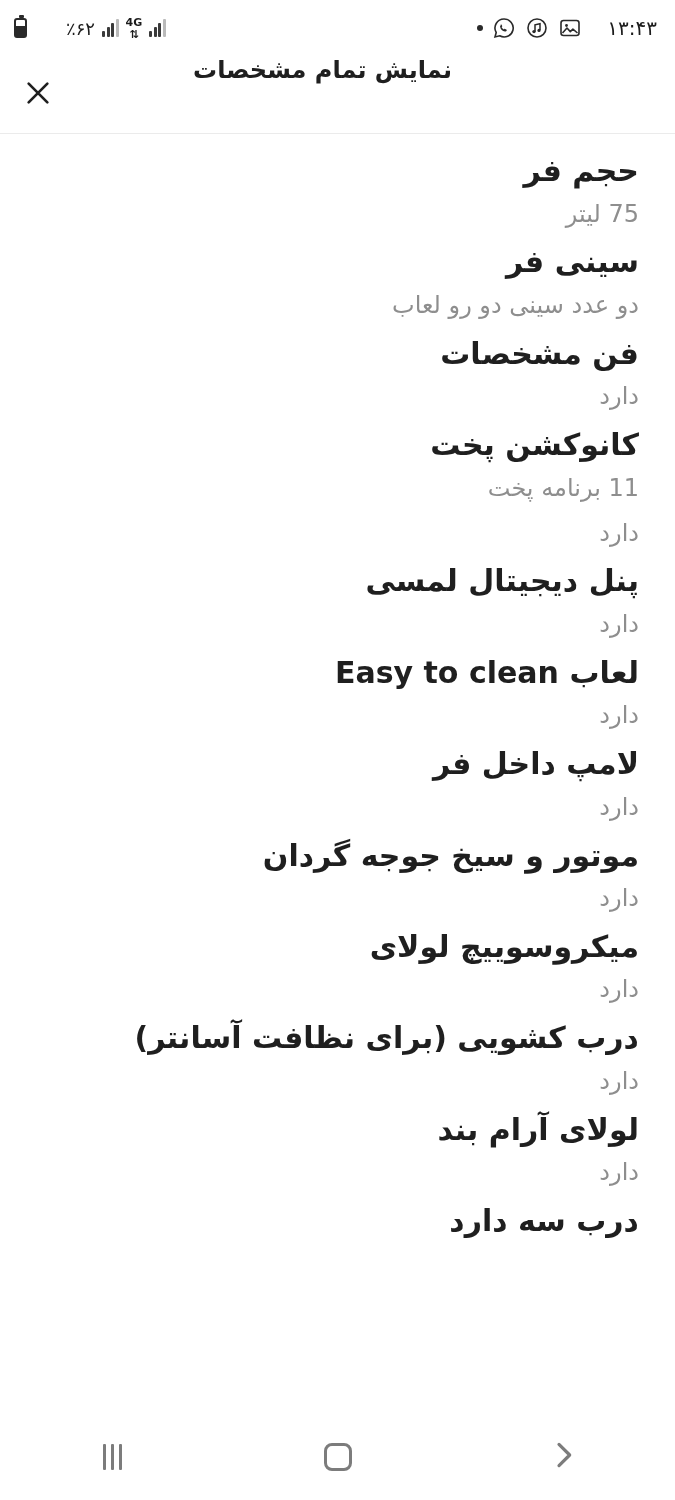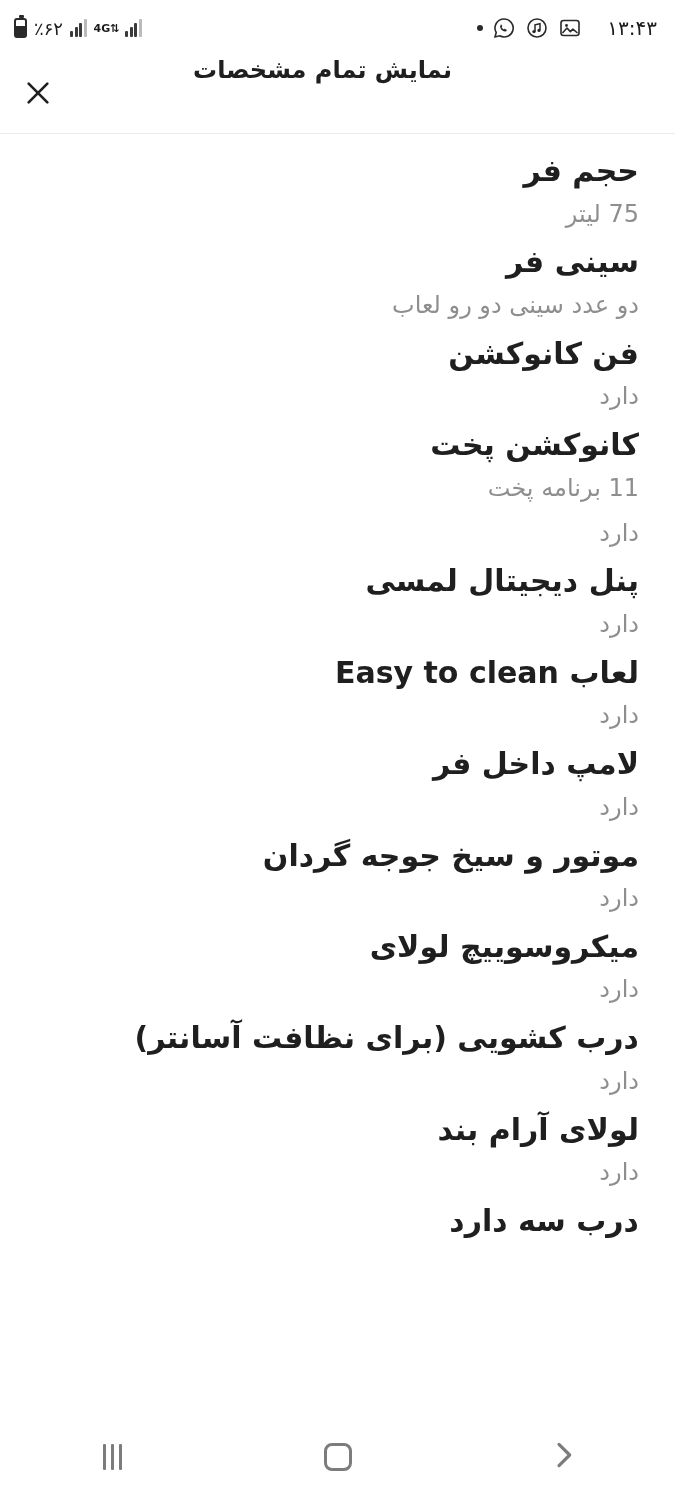--- a/index.html
+++ b/index.html
@@ -51,40 +51,41 @@
     top: -5px;
     left: 3px;
     width: 5px;
     height: 3px;
     background: #2a2a2a;
     border-radius: 1px;
   }
   .battery-pct {
     font-size: 18px;
     letter-spacing: -0.5px;
+    margin-left: 32px;
   }
   .sig-bars {
     display: inline-flex;
     align-items: flex-end;
     gap: 1.5px;
     height: 18px;
   }
   .sig-bars i {
     display: block;
     width: 3px;
     background: #3a3a3a;
     border-radius: 1px;
   }
   .sig-bars i:nth-child(1) { height: 6px; }
   .sig-bars i:nth-child(2) { height: 10px; }
   .sig-bars i:nth-child(3) { height: 14px; }
   .sig-bars i:nth-child(4) { height: 18px; opacity: .35; }
   .net-label {
     display: inline-flex;
-    flex-direction: row;
+    flex-direction: column;
     align-items: center;
     line-height: 1;
     font-size: 11px;
     font-weight: 700;
   }
   .net-label .arrows {
     font-size: 11px;
     letter-spacing: -1px;
     margin-top: 1px;
   }
@@ -259,21 +260,21 @@
   <div class="spec-scroll">
     <div class="spec-item">
       <div class="spec-title">حجم فر</div>
       <div class="spec-value">75 لیتر</div>
     </div>
     <div class="spec-item">
       <div class="spec-title">سینی فر</div>
       <div class="spec-value">دو عدد سینی دو رو لعاب</div>
     </div>
     <div class="spec-item">
-      <div class="spec-title">فن کانوکشن</div>
+      <div class="spec-title">فن مشخصات</div>
       <div class="spec-value">دارد</div>
     </div>
     <div class="spec-item">
       <div class="spec-title">کانوکشن پخت</div>
       <div class="spec-value">11 برنامه پخت</div>
     </div>
     <div class="spec-item">
       <div class="spec-value">دارد</div>
     </div>
     <div class="spec-item">

